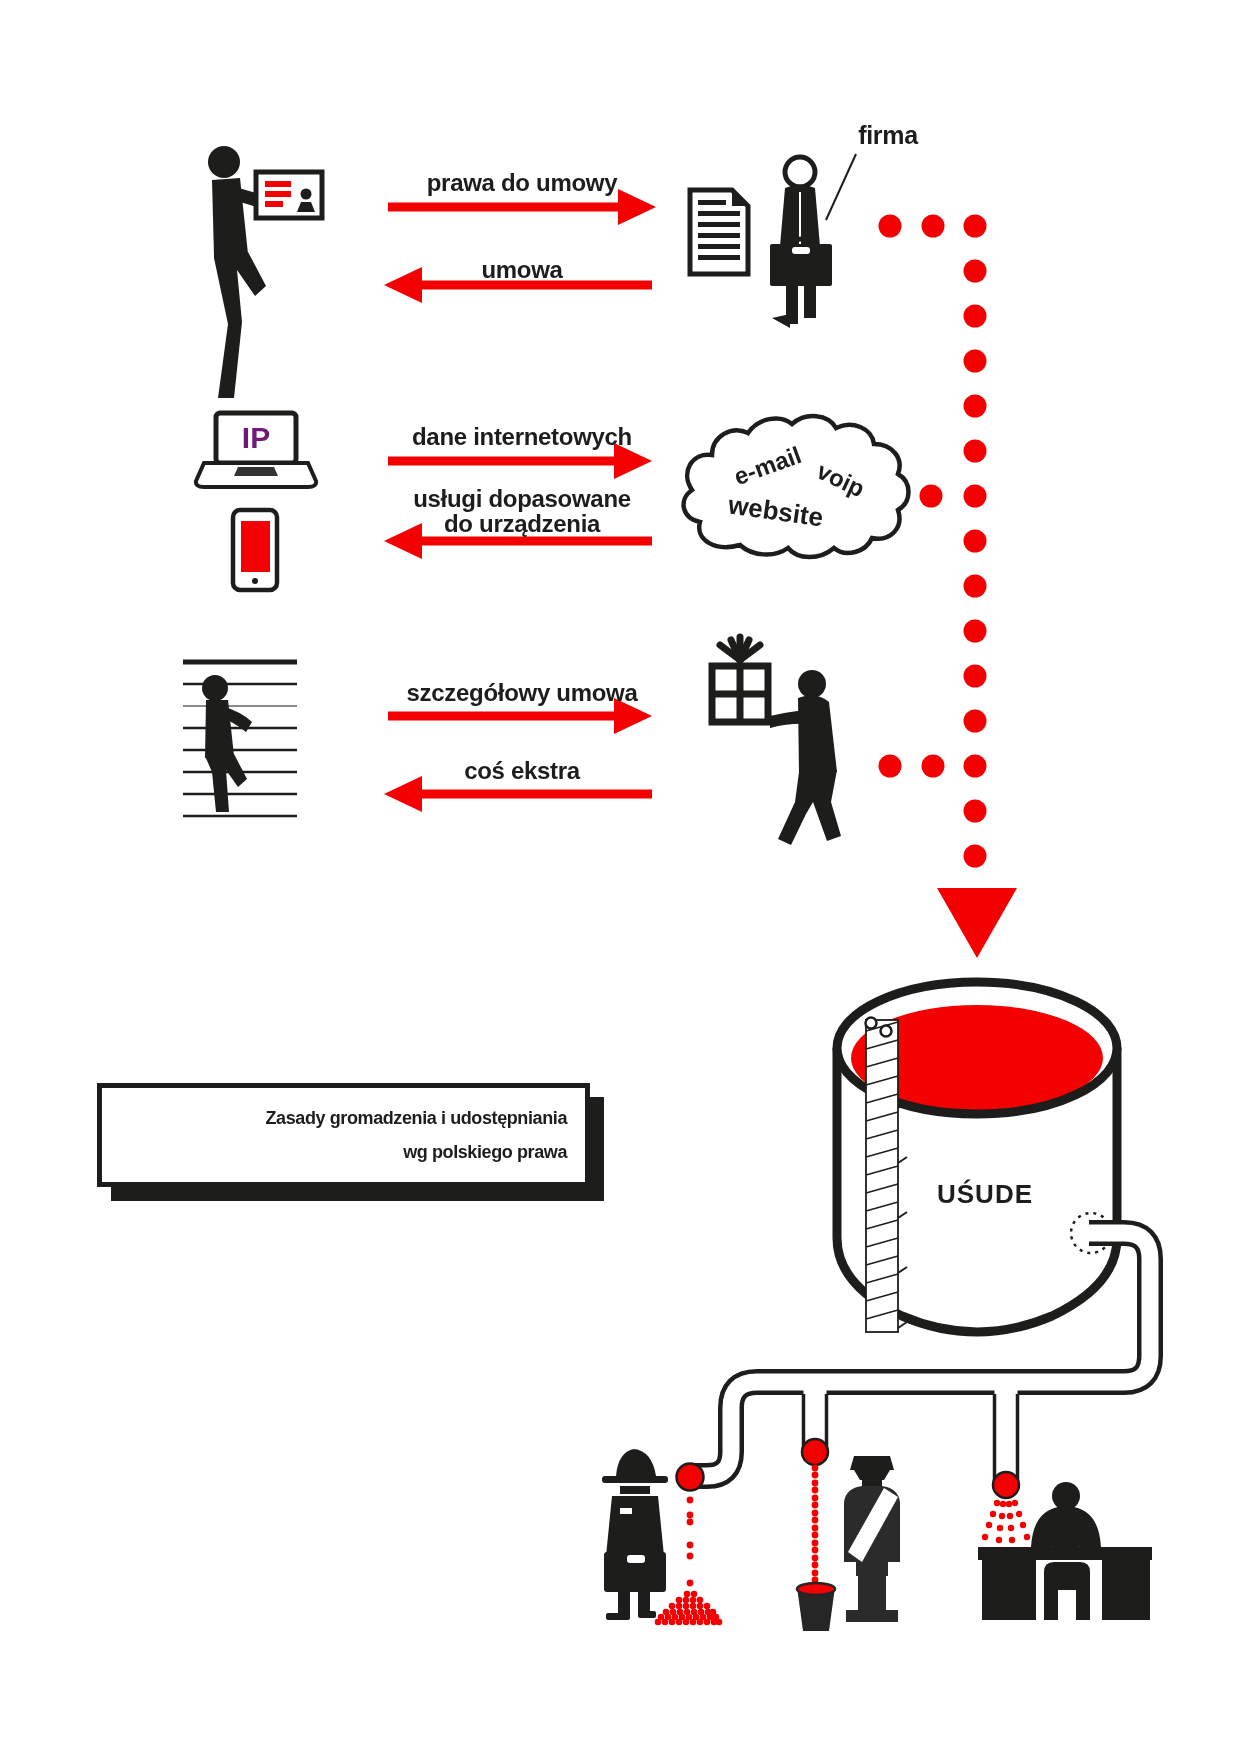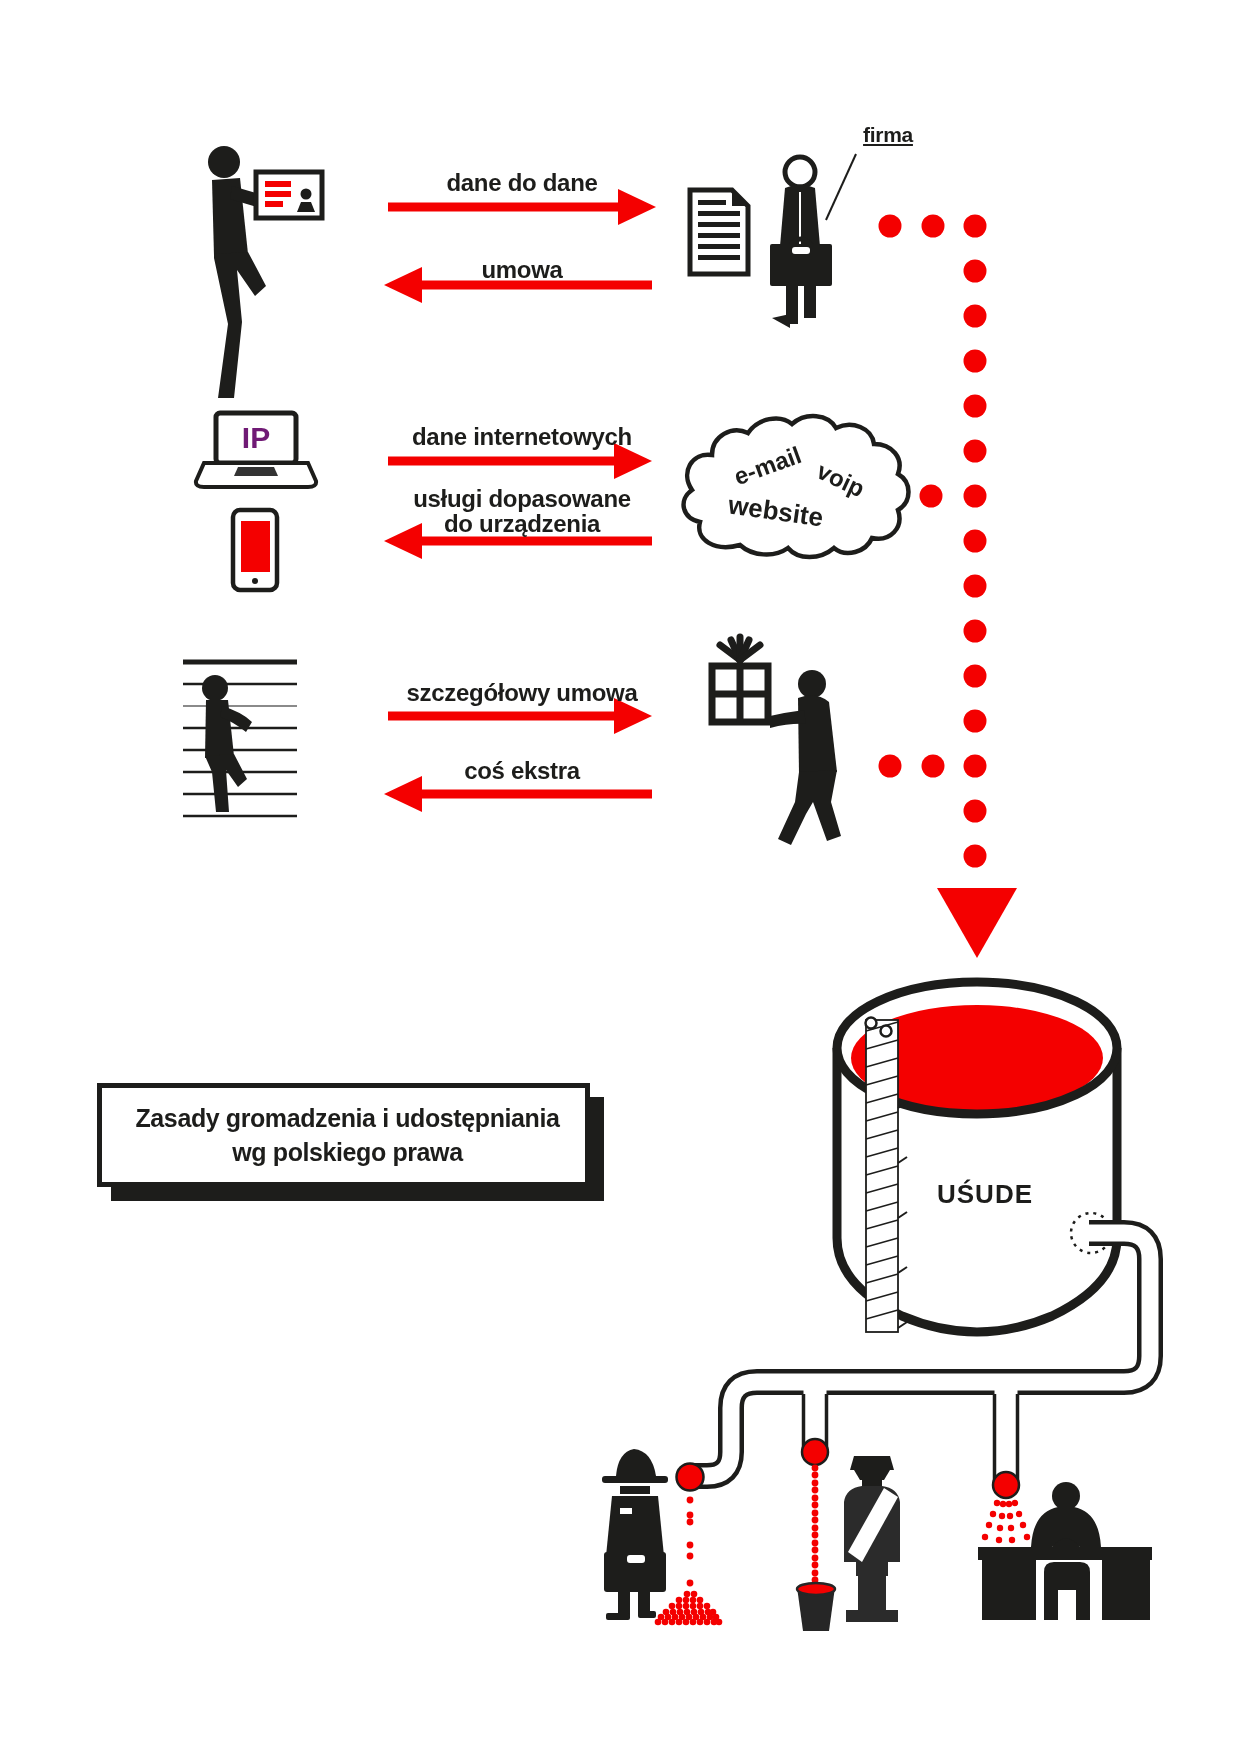--- a/index.html
+++ b/index.html
@@ -7,32 +7,32 @@
     position:relative;width:1240px;height:1754px;background:#ffffff;overflow:hidden;
     font-family:"Liberation Sans", sans-serif;color:#1d1d1b;
   }
   #art{position:absolute;left:0;top:0;}
   .lbl{
     position:absolute;font-weight:bold;color:#1d1d1b;text-align:center;
     font-size:24px;line-height:26px;letter-spacing:-0.3px;white-space:nowrap;
   }
   .arrow-label{left:382px;width:280px;}
   .cloud-word{position:absolute;font-weight:bold;color:#1d1d1b;font-size:24px;white-space:nowrap;}
-  #firma-label{left:828px;top:122px;width:120px;font-size:21px;text-decoration:underline;}
+  #firma-label{left:828px;top:122px;width:120px;font-size:25px;}
   #ip-label{position:absolute;left:226px;top:421px;width:60px;text-align:center;
     font-size:30px;font-weight:bold;color:#701a75;letter-spacing:0;}
   #tank-label{left:925px;top:1181px;width:120px;font-size:26px;letter-spacing:1px;}
   #caption-box{
     position:absolute;left:97px;top:1083px;width:493px;box-sizing:border-box;
     background:#ffffff;border:5px solid #1d1d1b;box-shadow:14px 14px 0 #1d1d1b;
     padding:13px 18px 13px 26px;
   }
   #caption-box .cap-line{
-    font-size:25px;line-height:34px;font-weight:bold;letter-spacing:-0.4px;
-    color:#1d1d1b;text-align:center;white-space:nowrap;
+    font-size:18px;line-height:34px;font-weight:bold;letter-spacing:-0.4px;
+    color:#1d1d1b;text-align:right;white-space:nowrap;
   }
 </style>
 </head>
 <body>
 
 <div id="canvas">
 
   <svg id="art" width="1240" height="1754" viewBox="0 0 1240 1754">
 
     <g fill="#1d1d1b">
@@ -357,21 +357,21 @@
       <circle cx="1066" cy="1496" r="14" fill="#1d1d1b"></circle>
       <path d="M 1031,1547 Q 1033,1512 1058,1507 L 1074,1507 Q 1099,1512 1101,1547 L 1080,1547 Q 1066,1538 1052,1547 Z" fill="#1d1d1b"></path>
       <path d="M 1052,1547 Q 1066,1530 1080,1547 Z" fill="#1d1d1b"></path>
       <path d="M 1044,1620 L 1044,1572 Q 1044,1562 1054,1562 L 1080,1562 Q 1090,1562 1090,1572 L 1090,1620 L 1076,1620 L 1076,1590 L 1058,1590 L 1058,1620 Z" fill="#1d1d1b"></path>
       <rect x="978" y="1547" width="174" height="13" fill="#1d1d1b"></rect>
       <rect x="982" y="1560" width="54" height="60" fill="#1d1d1b"></rect>
       <rect x="1102" y="1560" width="48" height="60" fill="#1d1d1b"></rect>
     </g>
   </svg>
 
-  <div class="lbl arrow-label" style="top:170px">dane do dane</div>
+  <div class="lbl arrow-label" style="top:170px">prawa do umowy</div>
   <div class="lbl arrow-label" style="top:257px">umowa</div>
   <div class="lbl" id="firma-label">firma</div>
 
   <div class="lbl arrow-label" style="top:424px">dane internetowych</div>
   <div class="lbl arrow-label" style="top:486px">usługi dopasowane</div>
   <div class="lbl arrow-label" style="top:511px">do urządzenia</div>
   <div id="ip-label">IP</div>
 
   <div class="cloud-word" style="left:733px;top:452px;transform:rotate(-20deg)">e-mail</div>
   <div class="cloud-word" style="left:816px;top:466px;transform:rotate(25deg)">voip</div>

